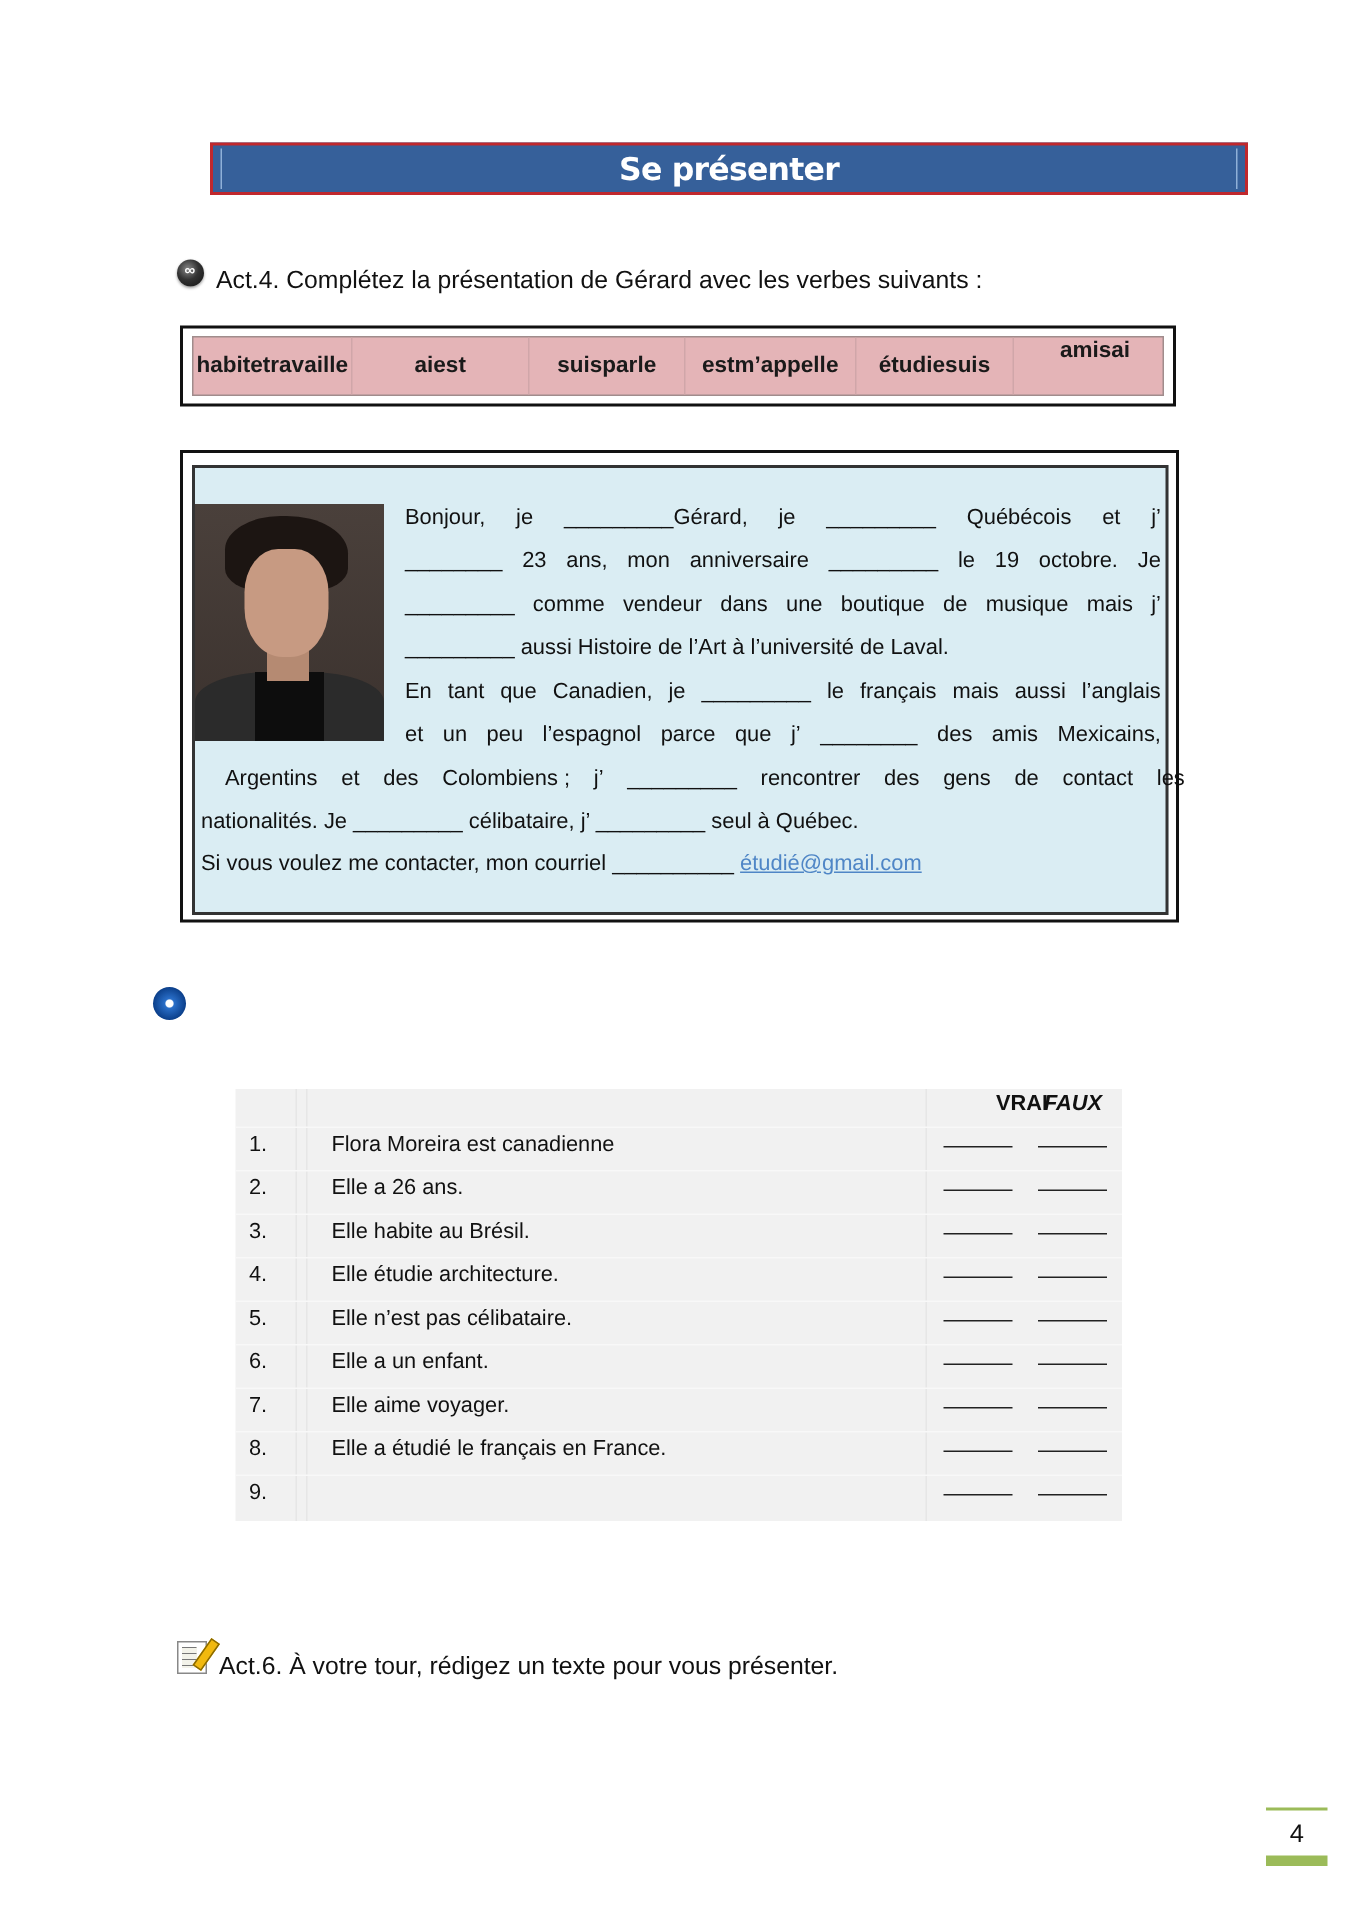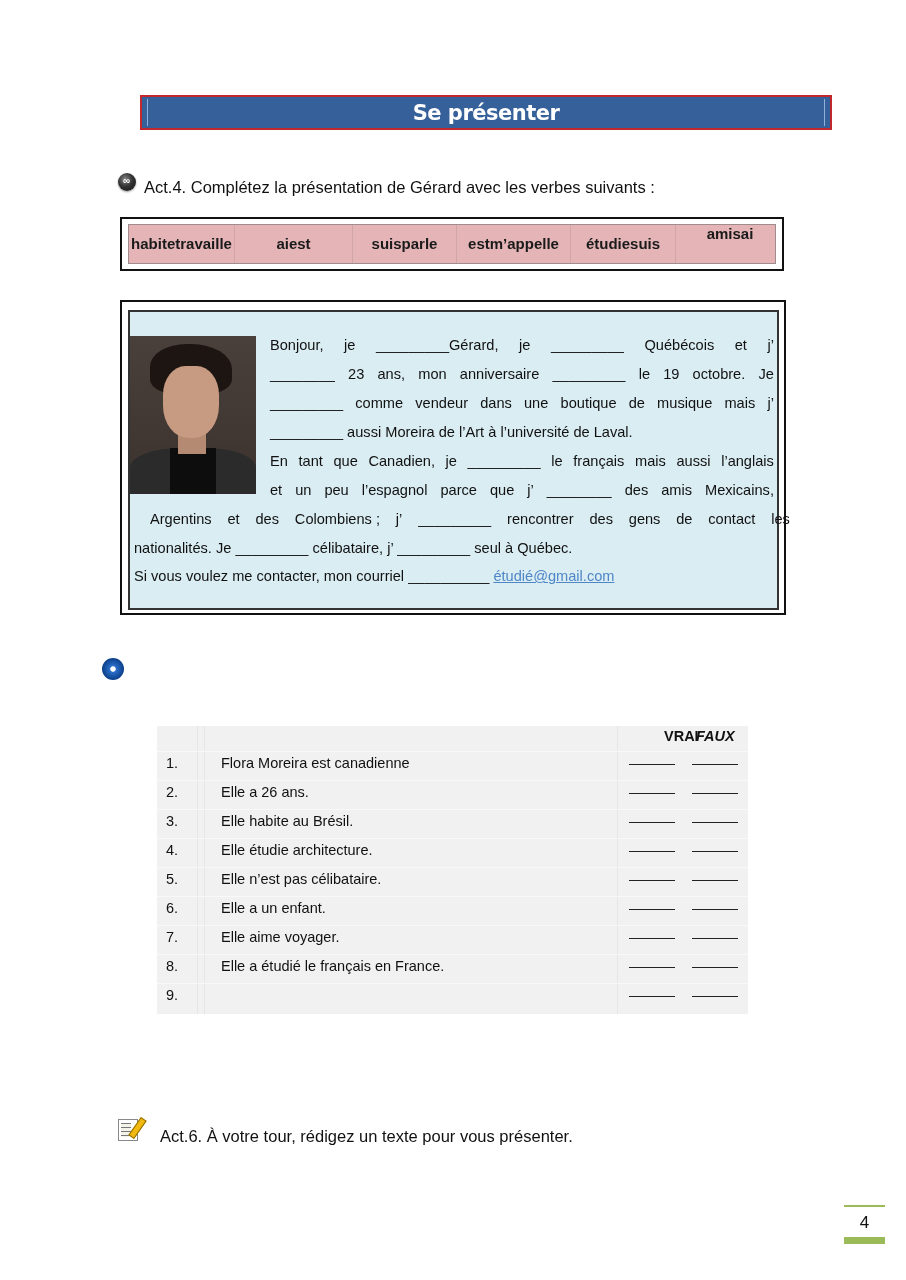--- a/index.html
+++ b/index.html
@@ -183,21 +183,21 @@
           <span>comme</span>
           <span>vendeur</span>
           <span>dans</span>
           <span>une</span>
           <span>boutique</span>
           <span>de</span>
           <span>musique</span>
           <span>mais</span>
           <span>j’</span>
         </div>
-        <div class="line" style="left: 140px; top: 112px; width: 504px;"><span>_________ aussi Moreira de l’Art à l’université de Laval.</span></div>
+        <div class="line" style="left: 140px; top: 112px; width: 504px;"><span>_________ aussi Histoire de l’Art à l’université de Laval.</span></div>
         <div class="line just" style="left: 140px; top: 141px; width: 504px;">
           <span>En</span>
           <span>tant</span>
           <span>que</span>
           <span>Canadien,</span>
           <span>je</span>
           <span>_________</span>
           <span>le</span>
           <span>français</span>
           <span>mais</span>
@@ -297,21 +297,21 @@
         <span class="vf-blank" style="left:535px;"></span>
       </div>
       <div class="vf-row" style="top: 257px;">
         <span class="vf-num">9.</span>
         <span class="vf-blank" style="left:472px;"></span>
         <span class="vf-blank" style="left:535px;"></span>
       </div>
     </div>
 </div>
 
-<div class="act-line" style="left:118px; top:1125px;gap:14px;">
+<div class="act-line" style="left:118px; top:1100px;">
   <span class="icon icon-note"></span>
   <span>Act.6.  À votre tour, rédigez un texte pour vous présenter.</span>
 </div>
 
 <div class="page-num-wrap">
   <div class="page-top"></div>
   <div class="page-num">4</div>
   <div class="page-bot"></div>
 </div>
 

